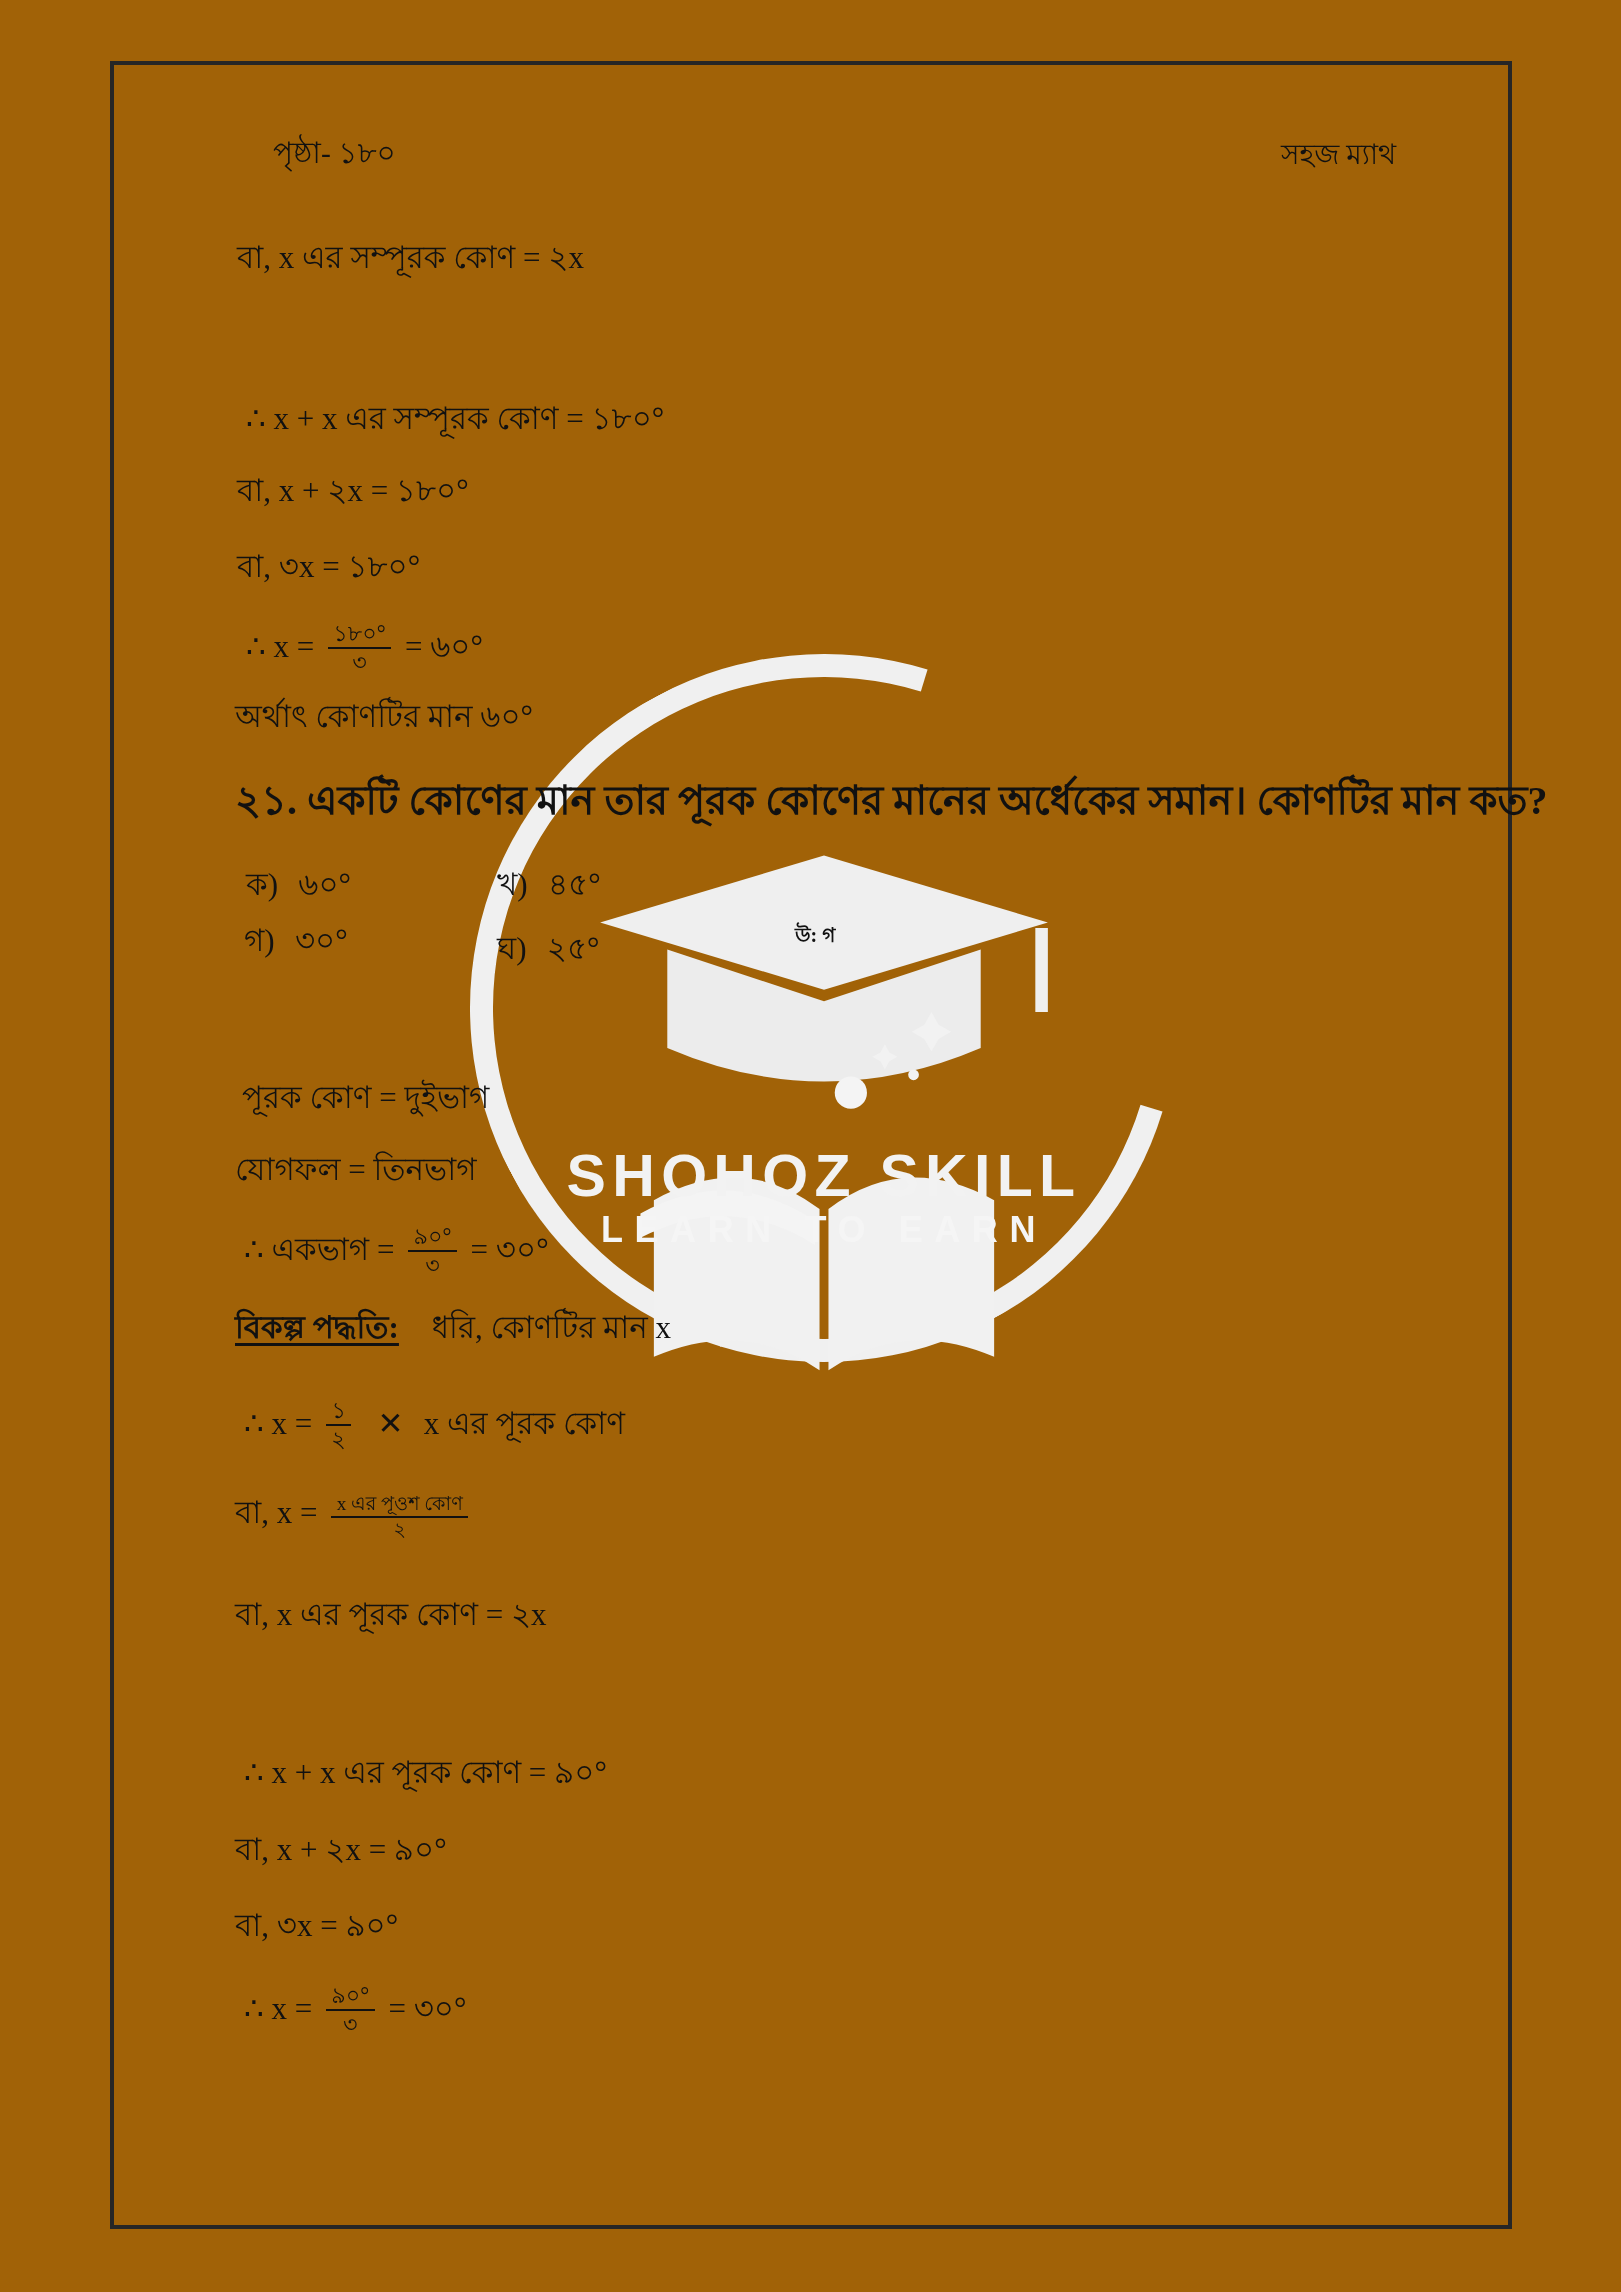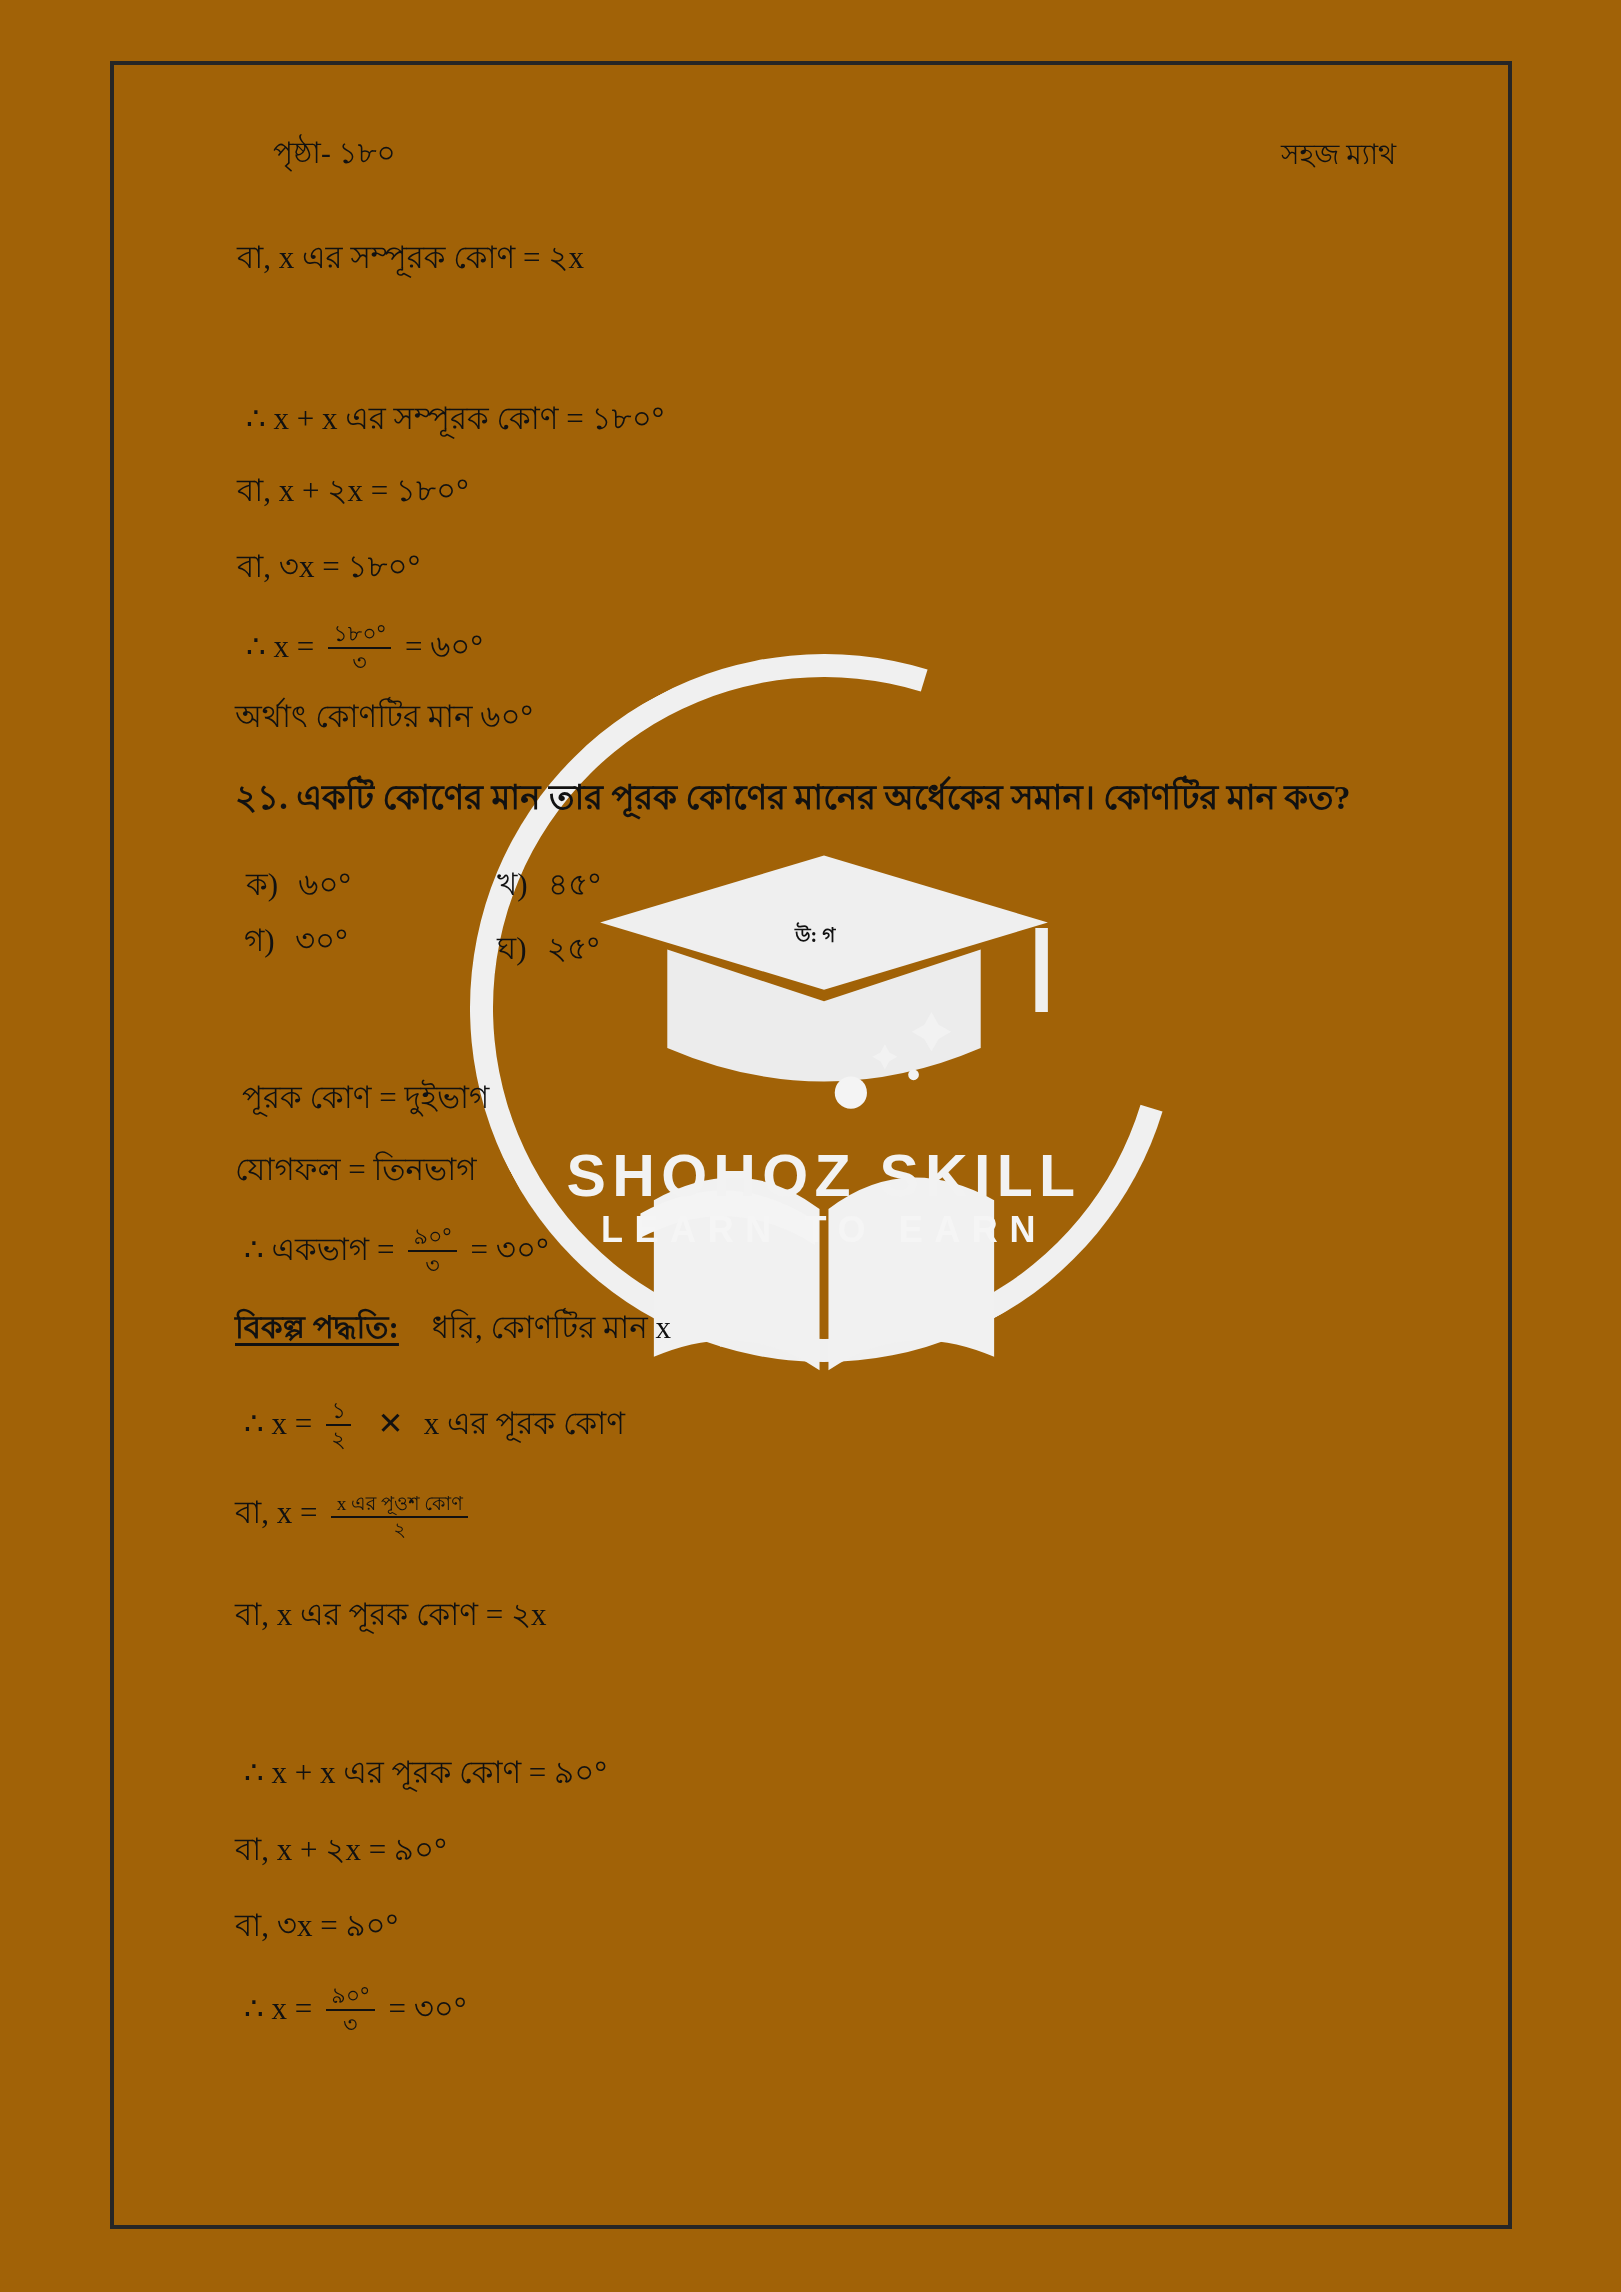--- a/index.html
+++ b/index.html
@@ -116,21 +116,21 @@
   .line {
     position: absolute;
     white-space: nowrap;
     font-size: 31px;
     line-height: 1;
   }
   .line.q {
     font-weight: 700;
     font-size: 32px;
   }
-  .line.bigq { font-size: 34px; text-align: right; }
+  .line.bigq { font-size: 40px; text-align: right; }
 
   .ul { text-decoration: underline; text-underline-offset: 5.4px; }
   .bold { font-weight: 700; }
 
   
   .frac {
     display: inline-block;
     vertical-align: -0.42em;
     text-align: center;
     margin: 0 6px;

